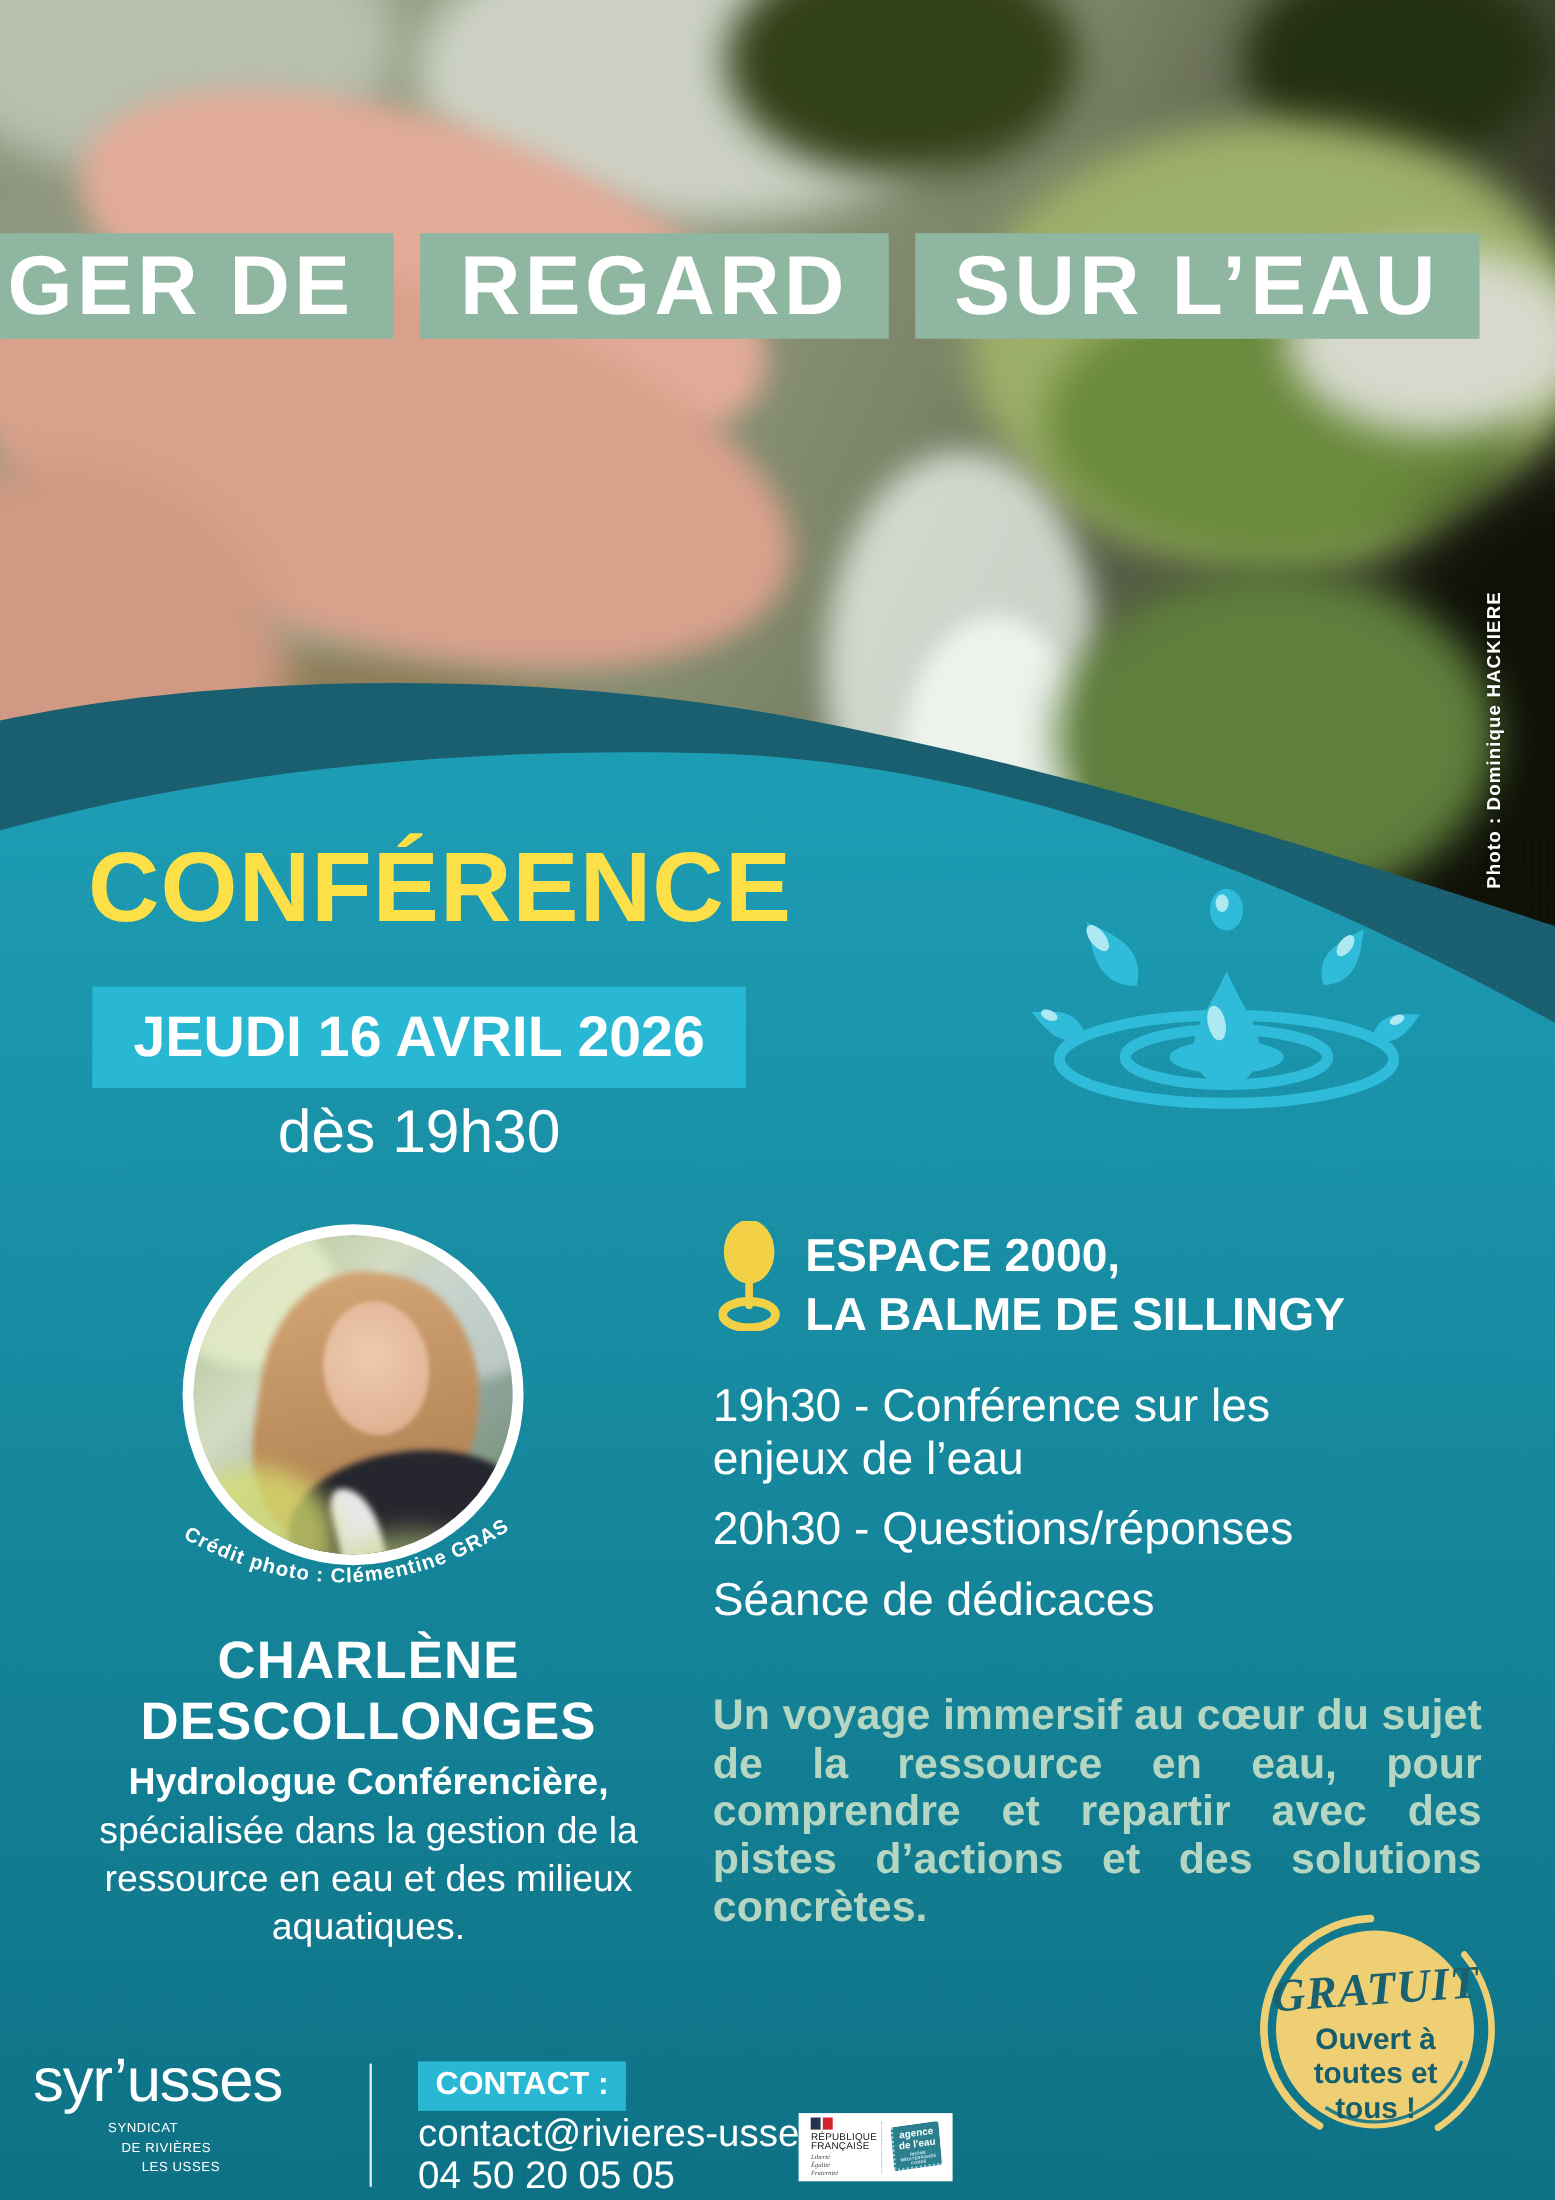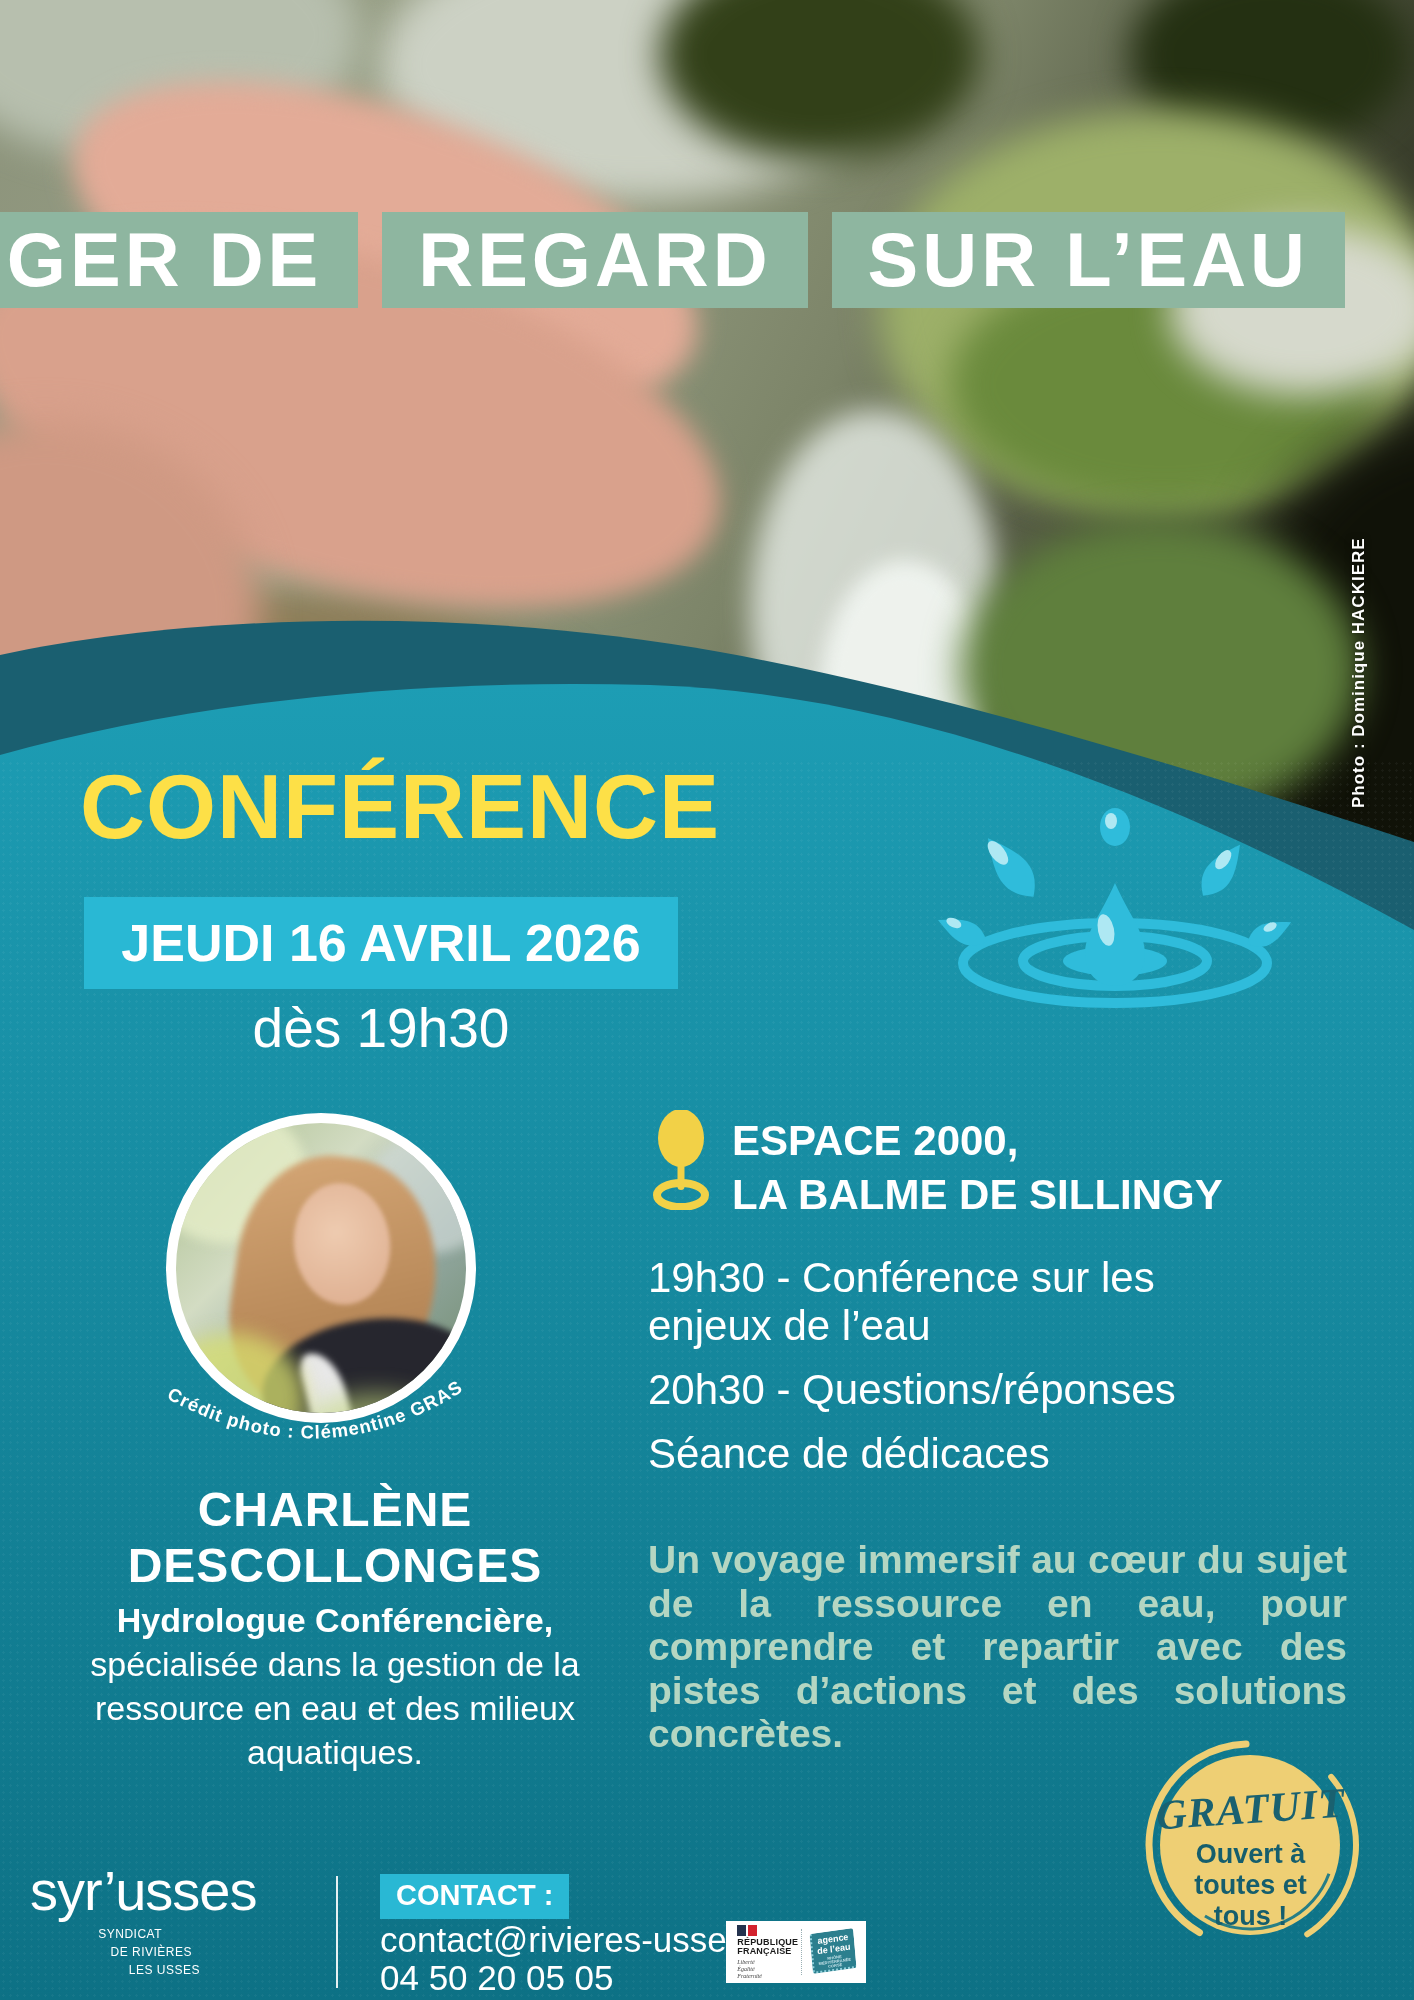--- a/index.html
+++ b/index.html
@@ -103,21 +103,21 @@
                   font-size:29px; padding:5px 16px 7px; }
   .contact-email{ left:380px; top:1920px; color:#fff; font-size:35px; }
   .contact-phone{ left:380px; top:1958px; color:#fff; font-size:35px; }
 
   .logos-box{ left:726px; top:1921px; width:140px; height:62px; background:#fff; display:flex;
               align-items:center; justify-content:space-evenly; padding:2px; }
   .rf{ width:62px; text-align:left; padding-left:4px; }
   .rf-flag{ display:flex; gap:2px; height:11px; margin-bottom:2px; }
   .rf-flag span{ display:inline-block; width:9px; height:11px; }
   .rf-flag .fb{ background:#24334e; } .rf-flag .fr{ background:#d3232e; }
-  .rf-name{ font-weight:bold; font-size:9px; line-height:9.5px; color:#1a1a1a; letter-spacing:.2px; }
+  .rf-name{ font-weight:normal; font-size:9px; line-height:9.5px; color:#1a1a1a; letter-spacing:.2px; }
   .rf-motto{ font-family:"Liberation Serif", serif; font-style:italic; font-size:6px; line-height:7px; color:#444; margin-top:2px; }
   .logos-sep{ width:0; height:46px; border-left:1px dotted #9ab0b5; }
   .aede-wrap{ width:52px; height:52px; position:relative; }
   .aede{ position:absolute; left:4px; top:5px; width:44px; height:40px; background:#2c7f8e; border-radius:3px;
          transform:rotate(-8deg) skewX(-3deg); color:#fff; text-align:center; padding-top:4px;
          border-left:2px dotted #8fd0dc; border-bottom:2px dotted #8fd0dc; }
   .aede-l1{ font-size:9px; line-height:9px; font-weight:bold; }
   .aede-l2{ font-size:9px; line-height:10px; font-weight:bold; }
   .aede-sub{ font-size:3.8px; line-height:4.2px; color:#cfe8ee; font-weight:bold; margin-top:2px; letter-spacing:.2px; }
 </style>

